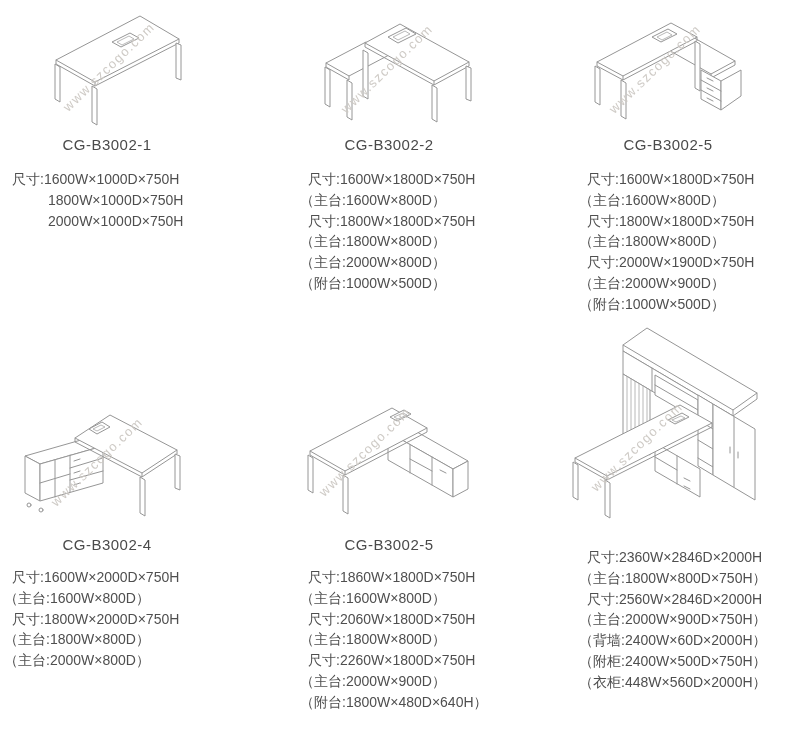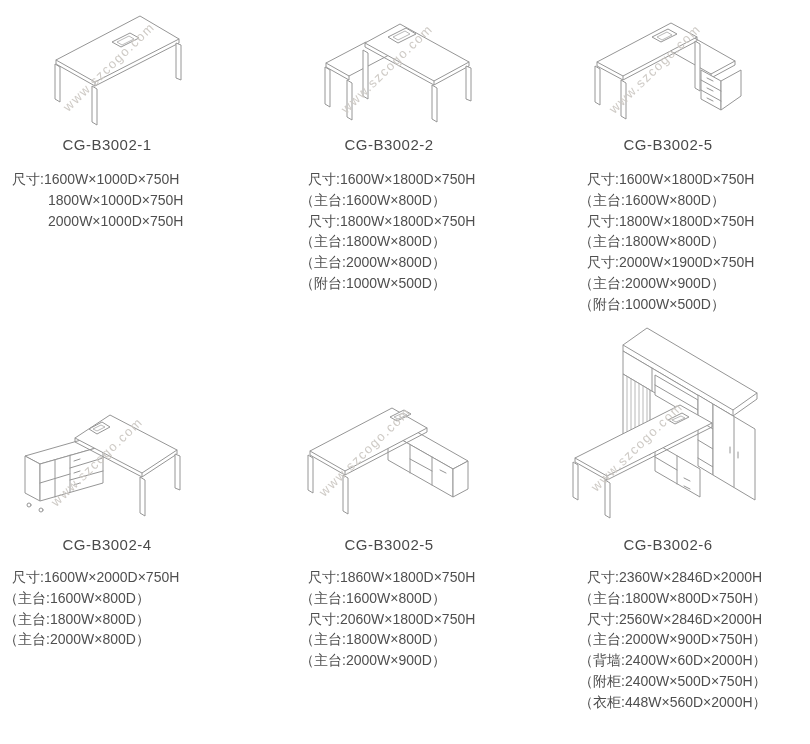--- a/index.html
+++ b/index.html
@@ -151,20 +151,21 @@
         <polygon class="face" points="175,129 180,131 180,165 175,163"></polygon>
         <polygon class="face" points="89,104 102,97 110,102 97,109"></polygon>
         <polygon class="thin face" points="93,104 101,100 105,102 97,106"></polygon>
         <text class="wm" text-anchor="middle" transform="translate(100,140) rotate(-44)">www.szcogo.com</text>
       </svg>
     </div>
     <div class="model">CG-B3002-4</div>
     <ul class="specs pad12">
         <li class="dim">尺寸:1600W×2000D×750H</li>
         <li class="paren">（主台:1600W×800D）</li>
+        <li class="dim">尺寸:1800W×2000D×750H</li>
         <li class="paren">（主台:1800W×800D）</li>
         <li class="paren">（主台:2000W×800D）</li>
       </ul>
   </div>
 
   <div class="cell row2" id="c5">
     <div class="drawing">
       <svg width="270" height="210" viewBox="0 0 270 210">
 
         <polygon class="face" points="118,107 133,99 198,136 183,144"></polygon>
@@ -184,21 +185,23 @@
         <polygon class="thin face" points="124,92 133,88 137,90 128,94"></polygon>
         <text class="wm" text-anchor="middle" transform="translate(98,130) rotate(-44)">www.szcogo.com</text>
       </svg>
     </div>
     <div class="model">CG-B3002-5</div>
     <ul class="specs pad38">
         <li class="dim">尺寸:1860W×1800D×750H</li>
         <li class="paren">（主台:1600W×800D）</li>
         <li class="dim">尺寸:2060W×1800D×750H</li>
         <li class="paren">（主台:1800W×800D）</li>
+        <li class="dim">尺寸:2260W×1800D×750H</li>
         <li class="paren">（主台:2000W×900D）</li>
+        <li class="paren">（附台:1800W×480D×640H）</li>
       </ul>
   </div>
 
   <div class="cell row2" id="c6">
     <div class="drawing">
       <svg width="270" height="210" viewBox="0 0 270 210">
 
         <polygon class="face" points="83,20 107,3 217,68 193,85"></polygon>
         <polyline class="ln" points="83,20 83,26 193,91 193,85"></polyline>
         <polyline class="ln" points="193,91 217,74 217,68"></polyline>
@@ -234,21 +237,20 @@
         <polygon class="face" points="35,133 140,80 172,98 67,151"></polygon>
         <polyline class="ln" points="35,133 35,137 67,155 67,151"></polyline>
         <polyline class="ln" points="67,155 172,102 172,98"></polyline>
         <polygon class="face" points="33,137 38,140 38,175 33,172"></polygon>
         <polygon class="face" points="65,155 70,158 70,193 65,190"></polygon>
         <polygon class="face" points="128,95 142,88 149,92 135,99"></polygon>
         <polygon class="thin face" points="132,95 141,91 145,93 136,97"></polygon>
         <text class="wm" text-anchor="middle" transform="translate(100,125) rotate(-44)">www.szcogo.com</text>
       </svg>
     </div>
-    <div class="model">CG-B3002-6</div>
     <ul class="specs pad47">
         <li class="dim">尺寸:2360W×2846D×2000H</li>
         <li class="paren">（主台:1800W×800D×750H）</li>
         <li class="dim">尺寸:2560W×2846D×2000H</li>
         <li class="paren">（主台:2000W×900D×750H）</li>
         <li class="paren">（背墙:2400W×60D×2000H）</li>
         <li class="paren">（附柜:2400W×500D×750H）</li>
         <li class="paren">（衣柜:448W×560D×2000H）</li>
       </ul>
   </div>

